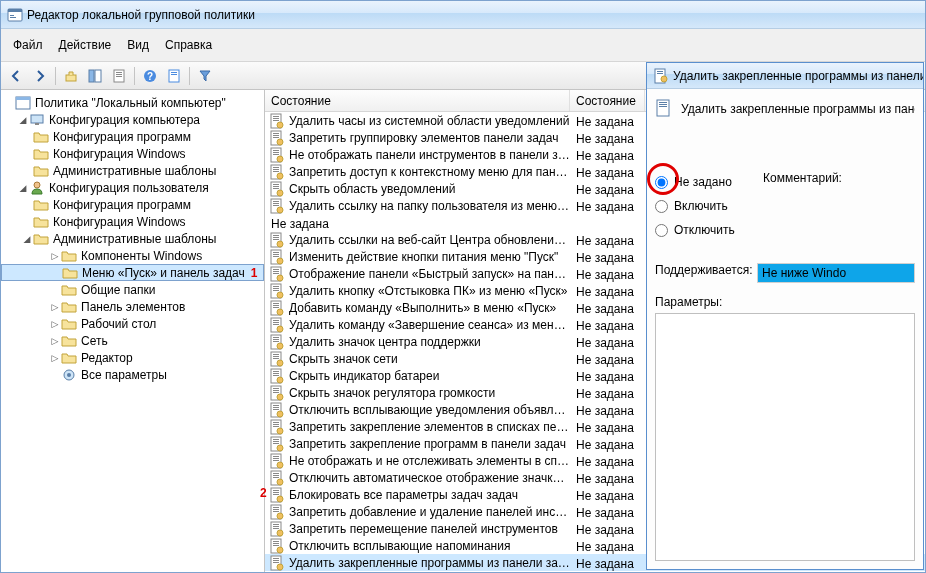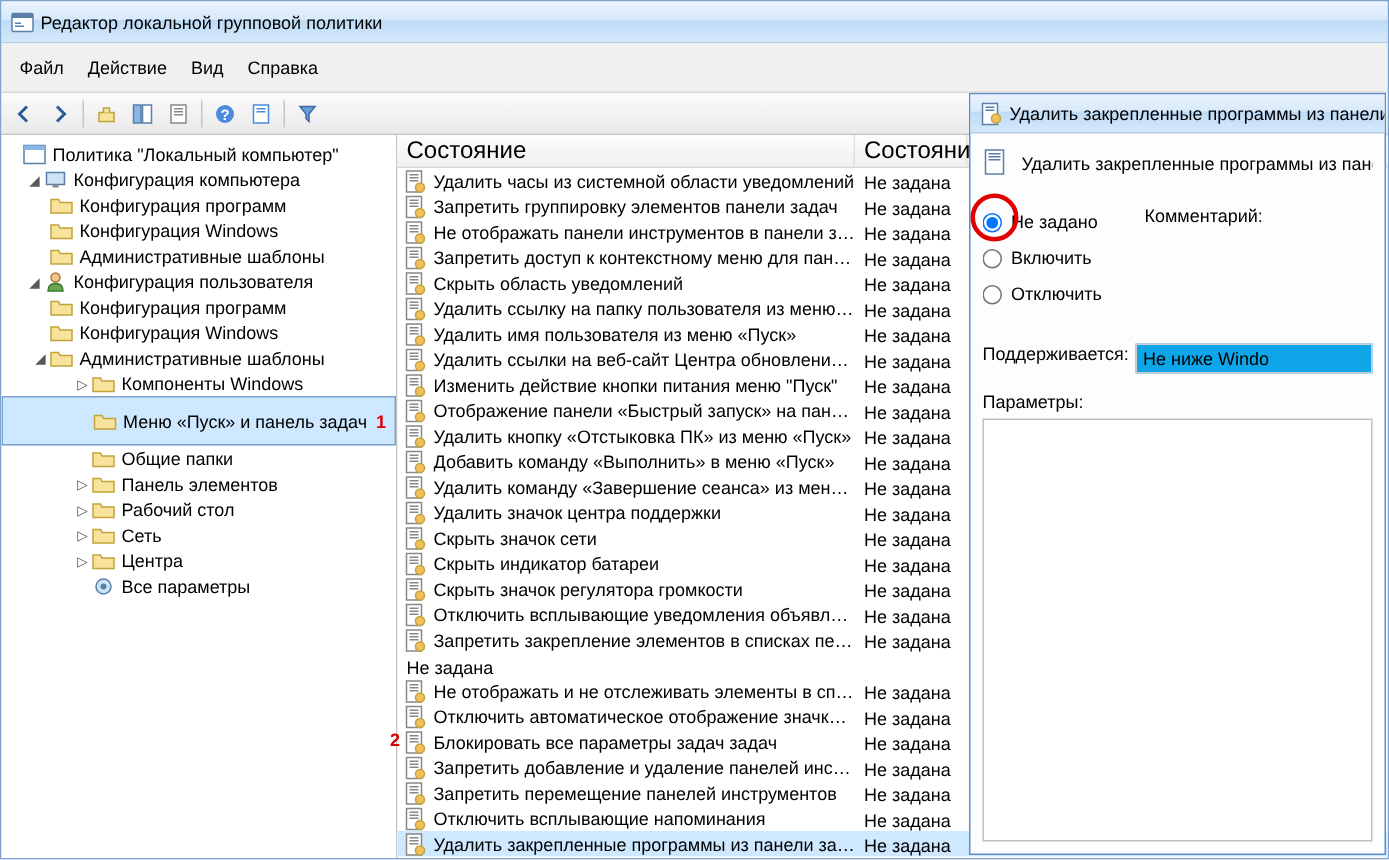--- a/index.html
+++ b/index.html
@@ -13,48 +13,48 @@
   .menubar { height: 20px; background: #f0f0f0; display: flex; align-items: center; padding: 16px 4px; border-bottom: 1px solid #d6d6d6; }
   .menu-item { padding: 2px 8px; cursor: default; }
   
   .toolbar { height: 28px; background: linear-gradient(to bottom, #fbfbfb, #e9e9e9); border-bottom: 1px solid #c4c4c4; display: flex; align-items: center; padding: 0 4px; gap: 2px; }
   .tbtn { width: 22px; height: 22px; border: 1px solid transparent; border-radius: 3px; display: inline-flex; align-items: center; justify-content: center; cursor: default; }
   .tsep { width: 1px; height: 18px; background: #c4c4c4; margin: 0 2px; }
   
   .mainarea { flex: 1; display: flex; min-height: 0; }
   .treepane { width: 264px; background: #fff; border-right: 1px solid #c4c4c4; padding: 4px 0; overflow: auto; }
   .treenode { display: flex; align-items: center; height: 17px; padding-left: 4px; white-space: nowrap; cursor: default; }
-  .treenode.sel { background: #cde8ff; border: 1px solid #7da2ce; height: 33px; }
+  .treenode.sel { background: #cde8ff; border: 1px solid #7da2ce; height: 17px; }
   .twist { width: 12px; height: 12px; display: inline-flex; align-items: center; justify-content: center; color: #595959; font-size: 9px; }
   .ticon { width: 16px; height: 16px; display: inline-flex; align-items: center; justify-content: center; margin-right: 2px; }
   .tlabel { padding: 0 2px; }
   .tind0 { padding-left: 2px; } .tind1 { padding-left: 16px; } .tind2 { padding-left: 20px; } .tind3 { padding-left: 48px; }
   .marker1 { color: #d00; font-weight: bold; margin-left: 4px; }
   
   .listpane { flex: 1; background: #fff; display: flex; flex-direction: column; min-width: 0; }
   .listhdr { height: 22px; background: linear-gradient(to bottom, #fdfdfd, #f0f0f0); border-bottom: 1px solid #d6d6d6; display: flex; }
-  .hcol { border-right: 1px solid #e0e0e0; display: flex; align-items: center; padding: 4px 6px; font-size: 16px; }
+  .hcol { border-right: 1px solid #e0e0e0; display: flex; align-items: center; padding: 4px 6px; font-size: 12px; }
   .hcol.name { width: 305px; }
   .hcol.state { width: 75px; }
   .listbody { flex: 1; overflow: hidden; }
   .lrow { display: flex; height: 17px; align-items: flex-end; cursor: default; }
   .lrow.sel { background: #cde8ff; }
   .lcell.name { width: 305px; display: flex; align-items: center; padding-left: 4px; overflow: hidden; white-space: nowrap; text-overflow: ellipsis; }
   .lcell.state { width: 75px; padding-left: 6px; }
   .licon { width: 16px; height: 16px; display: inline-flex; align-items: center; justify-content: center; margin-right: 4px; flex-shrink: 0; }
   .lname-text { overflow: hidden; text-overflow: ellipsis; white-space: nowrap; }
   .marker2 { position: absolute; left: 260px; top: 486px; color: #d00; font-weight: bold; z-index: 5; }
   
   .dlg { position: absolute; top: 62px; left: 646px; width: 278px; height: 508px; background: #fdfdfd; border: 1px solid #5a8fce; display: flex; flex-direction: column; }
   .dlg-title { height: 26px; background: linear-gradient(to bottom, #eaf3fd 0%, #d7e9fb 45%, #bddbf6 46%, #d5e8fa 100%); border-bottom: 1px solid #b5cde4; display: flex; align-items: center; padding: 0 6px; overflow: hidden; white-space: nowrap; }
   .dlg-title .title-icon { margin-right: 4px; }
   .dlg-body { flex: 1; padding: 10px 8px 8px 8px; display: flex; flex-direction: column; }
   .dlg-header-row { display: flex; align-items: center; margin-bottom: 18px; overflow: hidden; white-space: nowrap; }
   .dlg-header-row .hicon { width: 20px; height: 20px; margin-right: 6px; flex-shrink: 0; }
-  .opts { position: relative; }
+  .opts { position: relative; margin-top: 34px; }
   .radio-row { display: flex; align-items: center; height: 22px; margin-bottom: 2px; }
   .radio-row input { margin-right: 6px; }
   .redcircle { position: absolute; left: -8px; top: -8px; width: 32px; height: 32px; border: 3px solid #e00000; border-radius: 50%; pointer-events: none; }
   .fld-label { font-size: 12px; }
   .comment-label { position: absolute; left: 108px; top: 0; }
   .support-row { display: flex; margin-top: 6px; margin-bottom: 12px; }
   .support-row .lbl { width: 102px; padding-left: 0px; }
   .support-row .val { flex: 1; background: #0ea5e9; border: 1px solid #d0d0d0; padding: 2px 4px; overflow: hidden; white-space: nowrap; }
   .params-label { margin-bottom: 4px; }
   .params-box { flex: 1; background: #fff; border: 1px solid #bfbfbf; }
@@ -280,21 +280,21 @@
           </span>
         <span class="tlabel">Сеть</span>
       </div>
       <div class="treenode tind3">
         <span class="twist">▷</span>
         <span class="ticon">
             <svg width="16" height="16">
               <path d="M1 4 L6 4 L7 6 L15 6 L15 13 L1 13 Z" fill="#f7e39c" stroke="#c2a33a"></path>
             </svg>
           </span>
-        <span class="tlabel">Центра</span>
+        <span class="tlabel">Редактор</span>
       </div>
       <div class="treenode tind3">
         <span class="twist"></span>
         <span class="ticon">
             <svg width="16" height="16">
               <circle cx="8" cy="8" r="5" fill="#cde4f7" stroke="#5a7fa8"></circle>
               <circle cx="8" cy="8" r="2" fill="#5a7fa8"></circle>
             </svg>
           </span>
         <span class="tlabel">Все параметры</span>
@@ -391,32 +391,20 @@
                   <rect x="4" y="5" width="6" height="1" fill="#888"></rect>
                   <rect x="4" y="7" width="6" height="1" fill="#888"></rect>
                   <circle cx="11" cy="12" r="3" fill="#f0c060" stroke="#c2a33a"></circle>
                 </svg>
               </span>
               <span class="lname-text">Удалить ссылку на папку пользователя из меню «Пуск»</span>
             </div>
             <div class="lcell state">Не задана</div>
           </div>
           <div class="lrow">
-            <div class="lcell name">
-              <span class="licon">
-                <svg width="16" height="16">
-                  <rect x="2" y="1" width="10" height="14" fill="#fff" stroke="#888"></rect>
-                  <rect x="4" y="3" width="6" height="1" fill="#888"></rect>
-                  <rect x="4" y="5" width="6" height="1" fill="#888"></rect>
-                  <rect x="4" y="7" width="6" height="1" fill="#888"></rect>
-                  <circle cx="11" cy="12" r="3" fill="#f0c060" stroke="#c2a33a"></circle>
-                </svg>
-              </span>
-              <span class="lname-text">Удалить имя пользователя из меню «Пуск»</span>
-            </div>
             <div class="lcell state">Не задана</div>
           </div>
           <div class="lrow">
             <div class="lcell name">
               <span class="licon">
                 <svg width="16" height="16">
                   <rect x="2" y="1" width="10" height="14" fill="#fff" stroke="#888"></rect>
                   <rect x="4" y="3" width="6" height="1" fill="#888"></rect>
                   <rect x="4" y="5" width="6" height="1" fill="#888"></rect>
                   <rect x="4" y="7" width="6" height="1" fill="#888"></rect>
@@ -586,20 +574,32 @@
                   <rect x="4" y="5" width="6" height="1" fill="#888"></rect>
                   <rect x="4" y="7" width="6" height="1" fill="#888"></rect>
                   <circle cx="11" cy="12" r="3" fill="#f0c060" stroke="#c2a33a"></circle>
                 </svg>
               </span>
               <span class="lname-text">Запретить закрепление элементов в списках переходов</span>
             </div>
             <div class="lcell state">Не задана</div>
           </div>
           <div class="lrow">
+            <div class="lcell name">
+              <span class="licon">
+                <svg width="16" height="16">
+                  <rect x="2" y="1" width="10" height="14" fill="#fff" stroke="#888"></rect>
+                  <rect x="4" y="3" width="6" height="1" fill="#888"></rect>
+                  <rect x="4" y="5" width="6" height="1" fill="#888"></rect>
+                  <rect x="4" y="7" width="6" height="1" fill="#888"></rect>
+                  <circle cx="11" cy="12" r="3" fill="#f0c060" stroke="#c2a33a"></circle>
+                </svg>
+              </span>
+              <span class="lname-text">Запретить закрепление программ в панели задач</span>
+            </div>
             <div class="lcell state">Не задана</div>
           </div>
           <div class="lrow">
             <div class="lcell name">
               <span class="licon">
                 <svg width="16" height="16">
                   <rect x="2" y="1" width="10" height="14" fill="#fff" stroke="#888"></rect>
                   <rect x="4" y="3" width="6" height="1" fill="#888"></rect>
                   <rect x="4" y="5" width="6" height="1" fill="#888"></rect>
                   <rect x="4" y="7" width="6" height="1" fill="#888"></rect>

